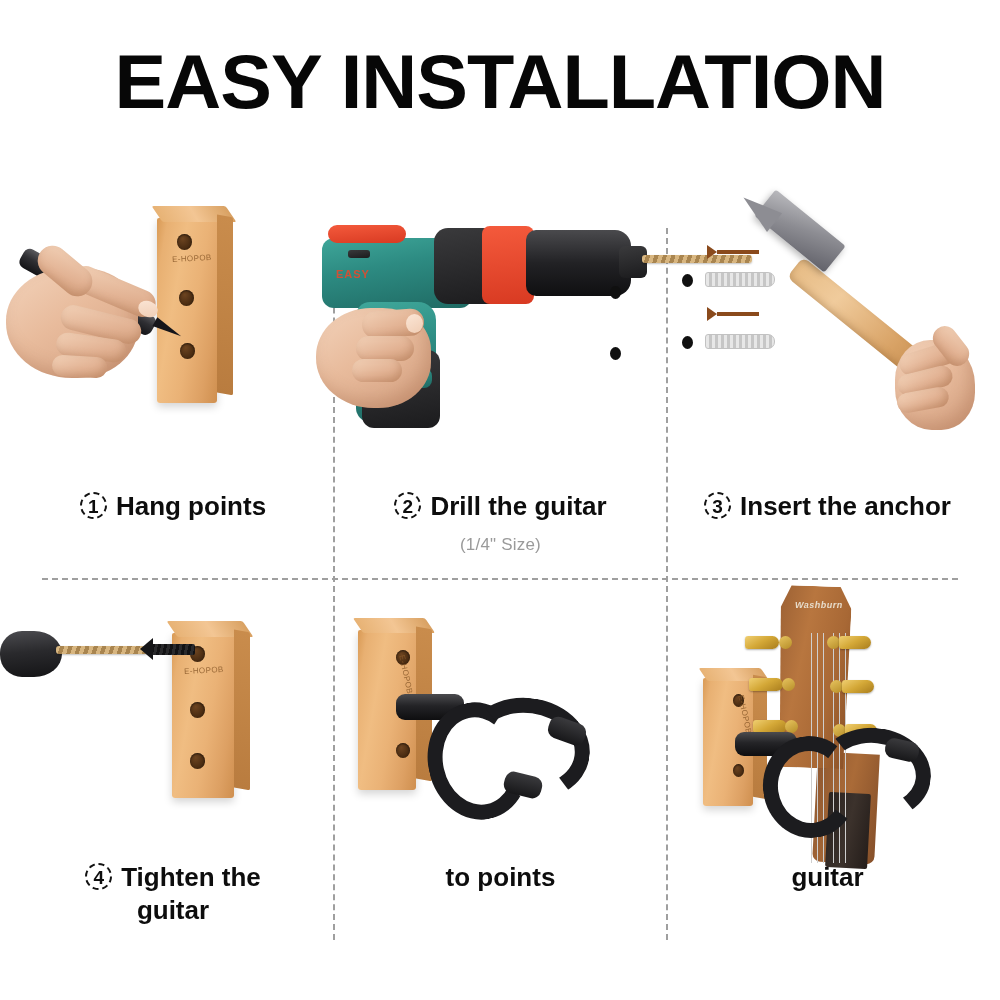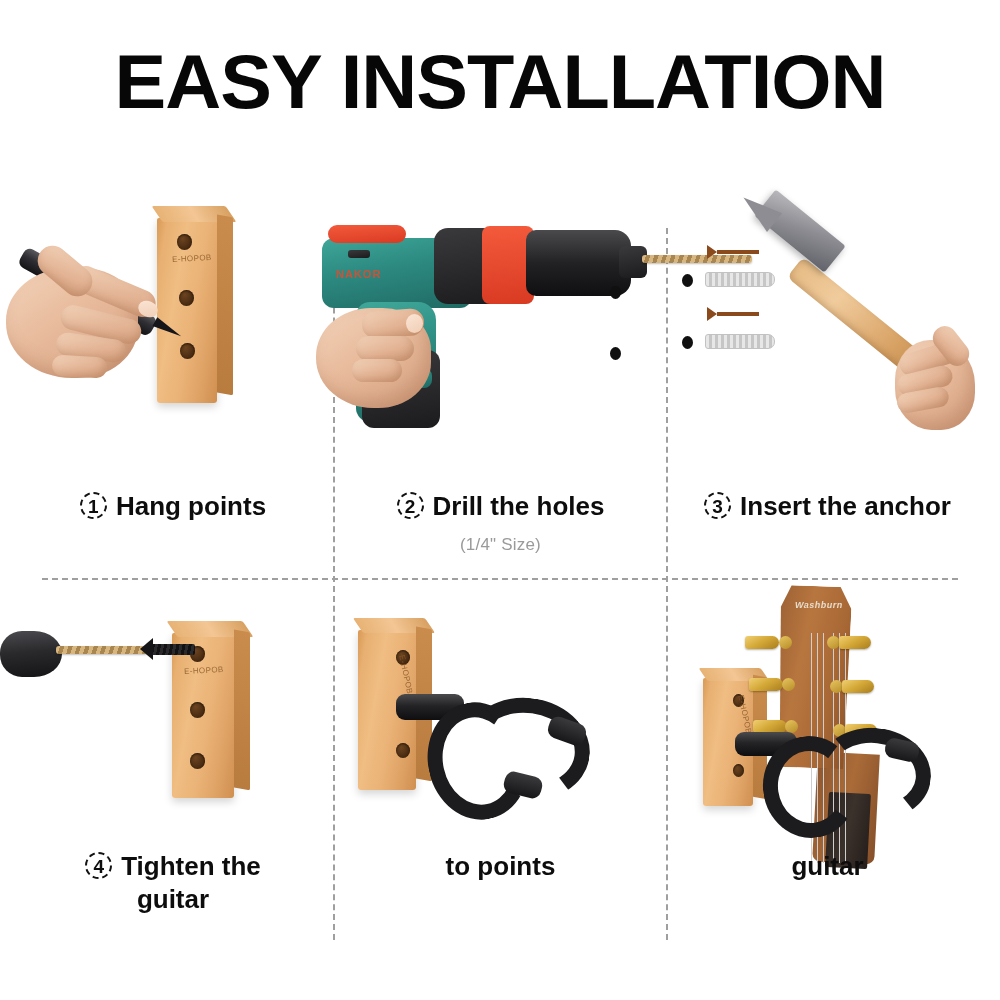--- a/index.html
+++ b/index.html
@@ -64,21 +64,21 @@
     left: 0;
     width: 100%;
     text-align: center;
     font-family: "Liberation Sans", sans-serif;
     font-weight: 700;
     font-size: 26px;
     line-height: 33px;
     color: #0d0d0d;
   }
   .row1 .caption { top: 300px; }
-  .row2 .caption { top: 272px; }
+  .row2 .caption { top: 283px; }
 
   .cap-line {
     display: block;
     white-space: nowrap;
   }
   .cap-first {
     display: inline-block;
     white-space: nowrap;
   }
   .sub-caption {
@@ -411,39 +411,39 @@
   <div class="cell col2 row1">
     <div class="art">
 
       <div class="drill-body" style="left:-12px; top:48px; width:150px; height:70px;"></div>
       <div class="drill-red" style="left:-6px; top:35px; width:78px; height:18px; border-radius: 10px;"></div>
       <div class="drill-dark" style="left:100px; top:38px; width:80px; height:76px; border-radius: 14px;"></div>
       <div class="drill-red" style="left:148px; top:36px; width:52px; height:78px; border-radius: 8px;"></div>
       <div class="drill-chuck" style="left:192px; top:40px; width:105px; height:66px;"></div>
       <div class="drill-dark" style="left:285px; top:56px; width:28px; height:32px; border-radius: 6px;"></div>
       <div class="drill-bit" style="left:308px; top:65px; width:110px;"></div>
-      <div class="drill-logo" style="left:2px; top:78px;">NAKOR</div>
+      <div class="drill-logo" style="left:2px; top:78px;">EASY</div>
       <div class="drill-dark" style="left:14px; top:60px; width:22px; height:8px; border-radius:3px;"></div>
       <div class="drill-red" style="left:50px; top:116px; width:34px; height:42px; border-radius: 10px 12px 14px 10px;"></div>
       <div class="drill-body" style="left:22px; top:112px; width:80px; height:120px; border-radius: 14px 18px 14px 14px;"></div>
       <div class="drill-dark" style="left:28px; top:160px; width:78px; height:78px; border-radius: 12px;"></div>
       <div class="drill-body" style="left:34px; top:178px; width:64px; height:20px; border-radius: 8px;"></div>
 
       <div class="hand" style="left:-18px; top:118px; width:115px; height:100px;"></div>
       <div class="finger" style="left:28px; top:120px; width:62px; height:27px; transform: rotate(-4deg);"></div>
       <div class="nail" style="left:72px; top:124px; width:17px; height:19px;"></div>
       <div class="finger" style="left:22px; top:146px; width:58px; height:25px;"></div>
       <div class="finger" style="left:18px; top:169px; width:50px; height:23px;"></div>
 
       <div class="mark-dot" style="left:276px; top:96px;"></div>
       <div class="mark-dot" style="left:276px; top:157px;"></div>
     </div>
     <div class="caption">
       <span class="cap-line">
-        <span class="num-badge">2</span><span class="cap-first">Drill the holes</span>
+        <span class="num-badge">2</span><span class="cap-first">Drill the guitar</span>
       </span>
       <span class="sub-caption">(1/4" Size)</span>
     </div>
   </div>
 
   <div class="cell col3 row1">
     <div class="art">
 
       <div class="mark-dot" style="left:15px; top:84px;"></div>
       <div class="mark-dot" style="left:15px; top:146px;"></div>

